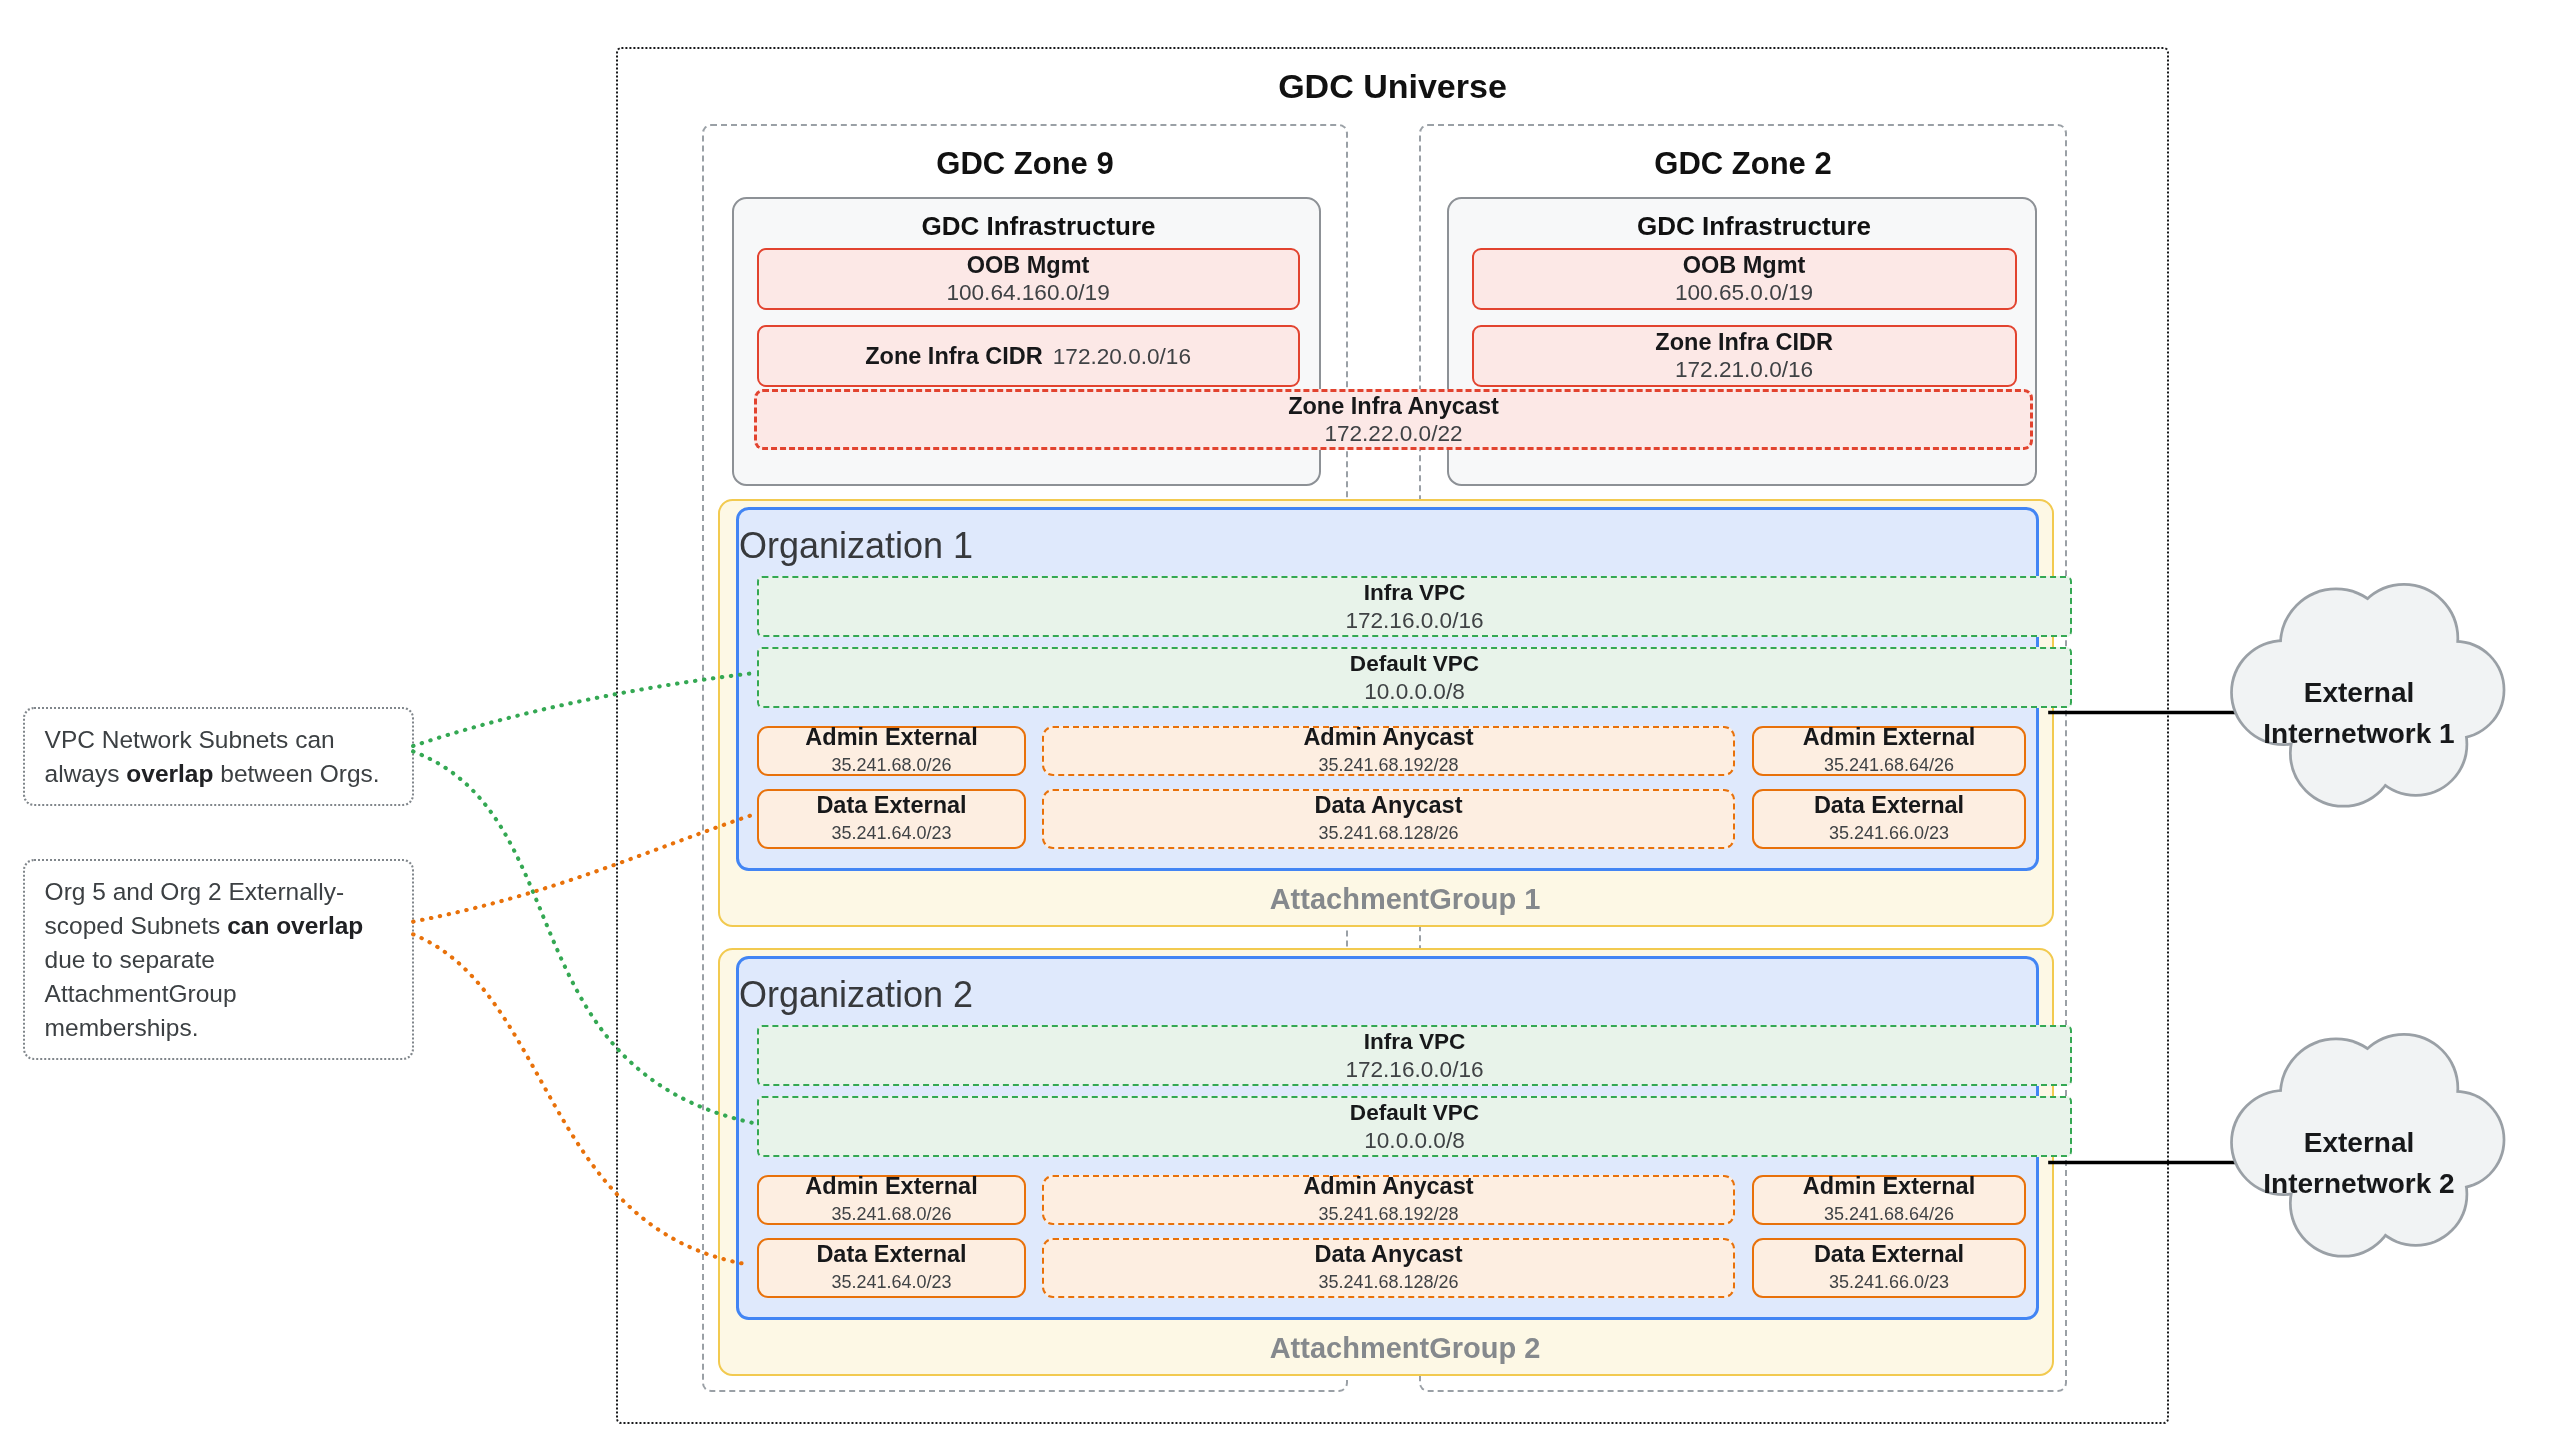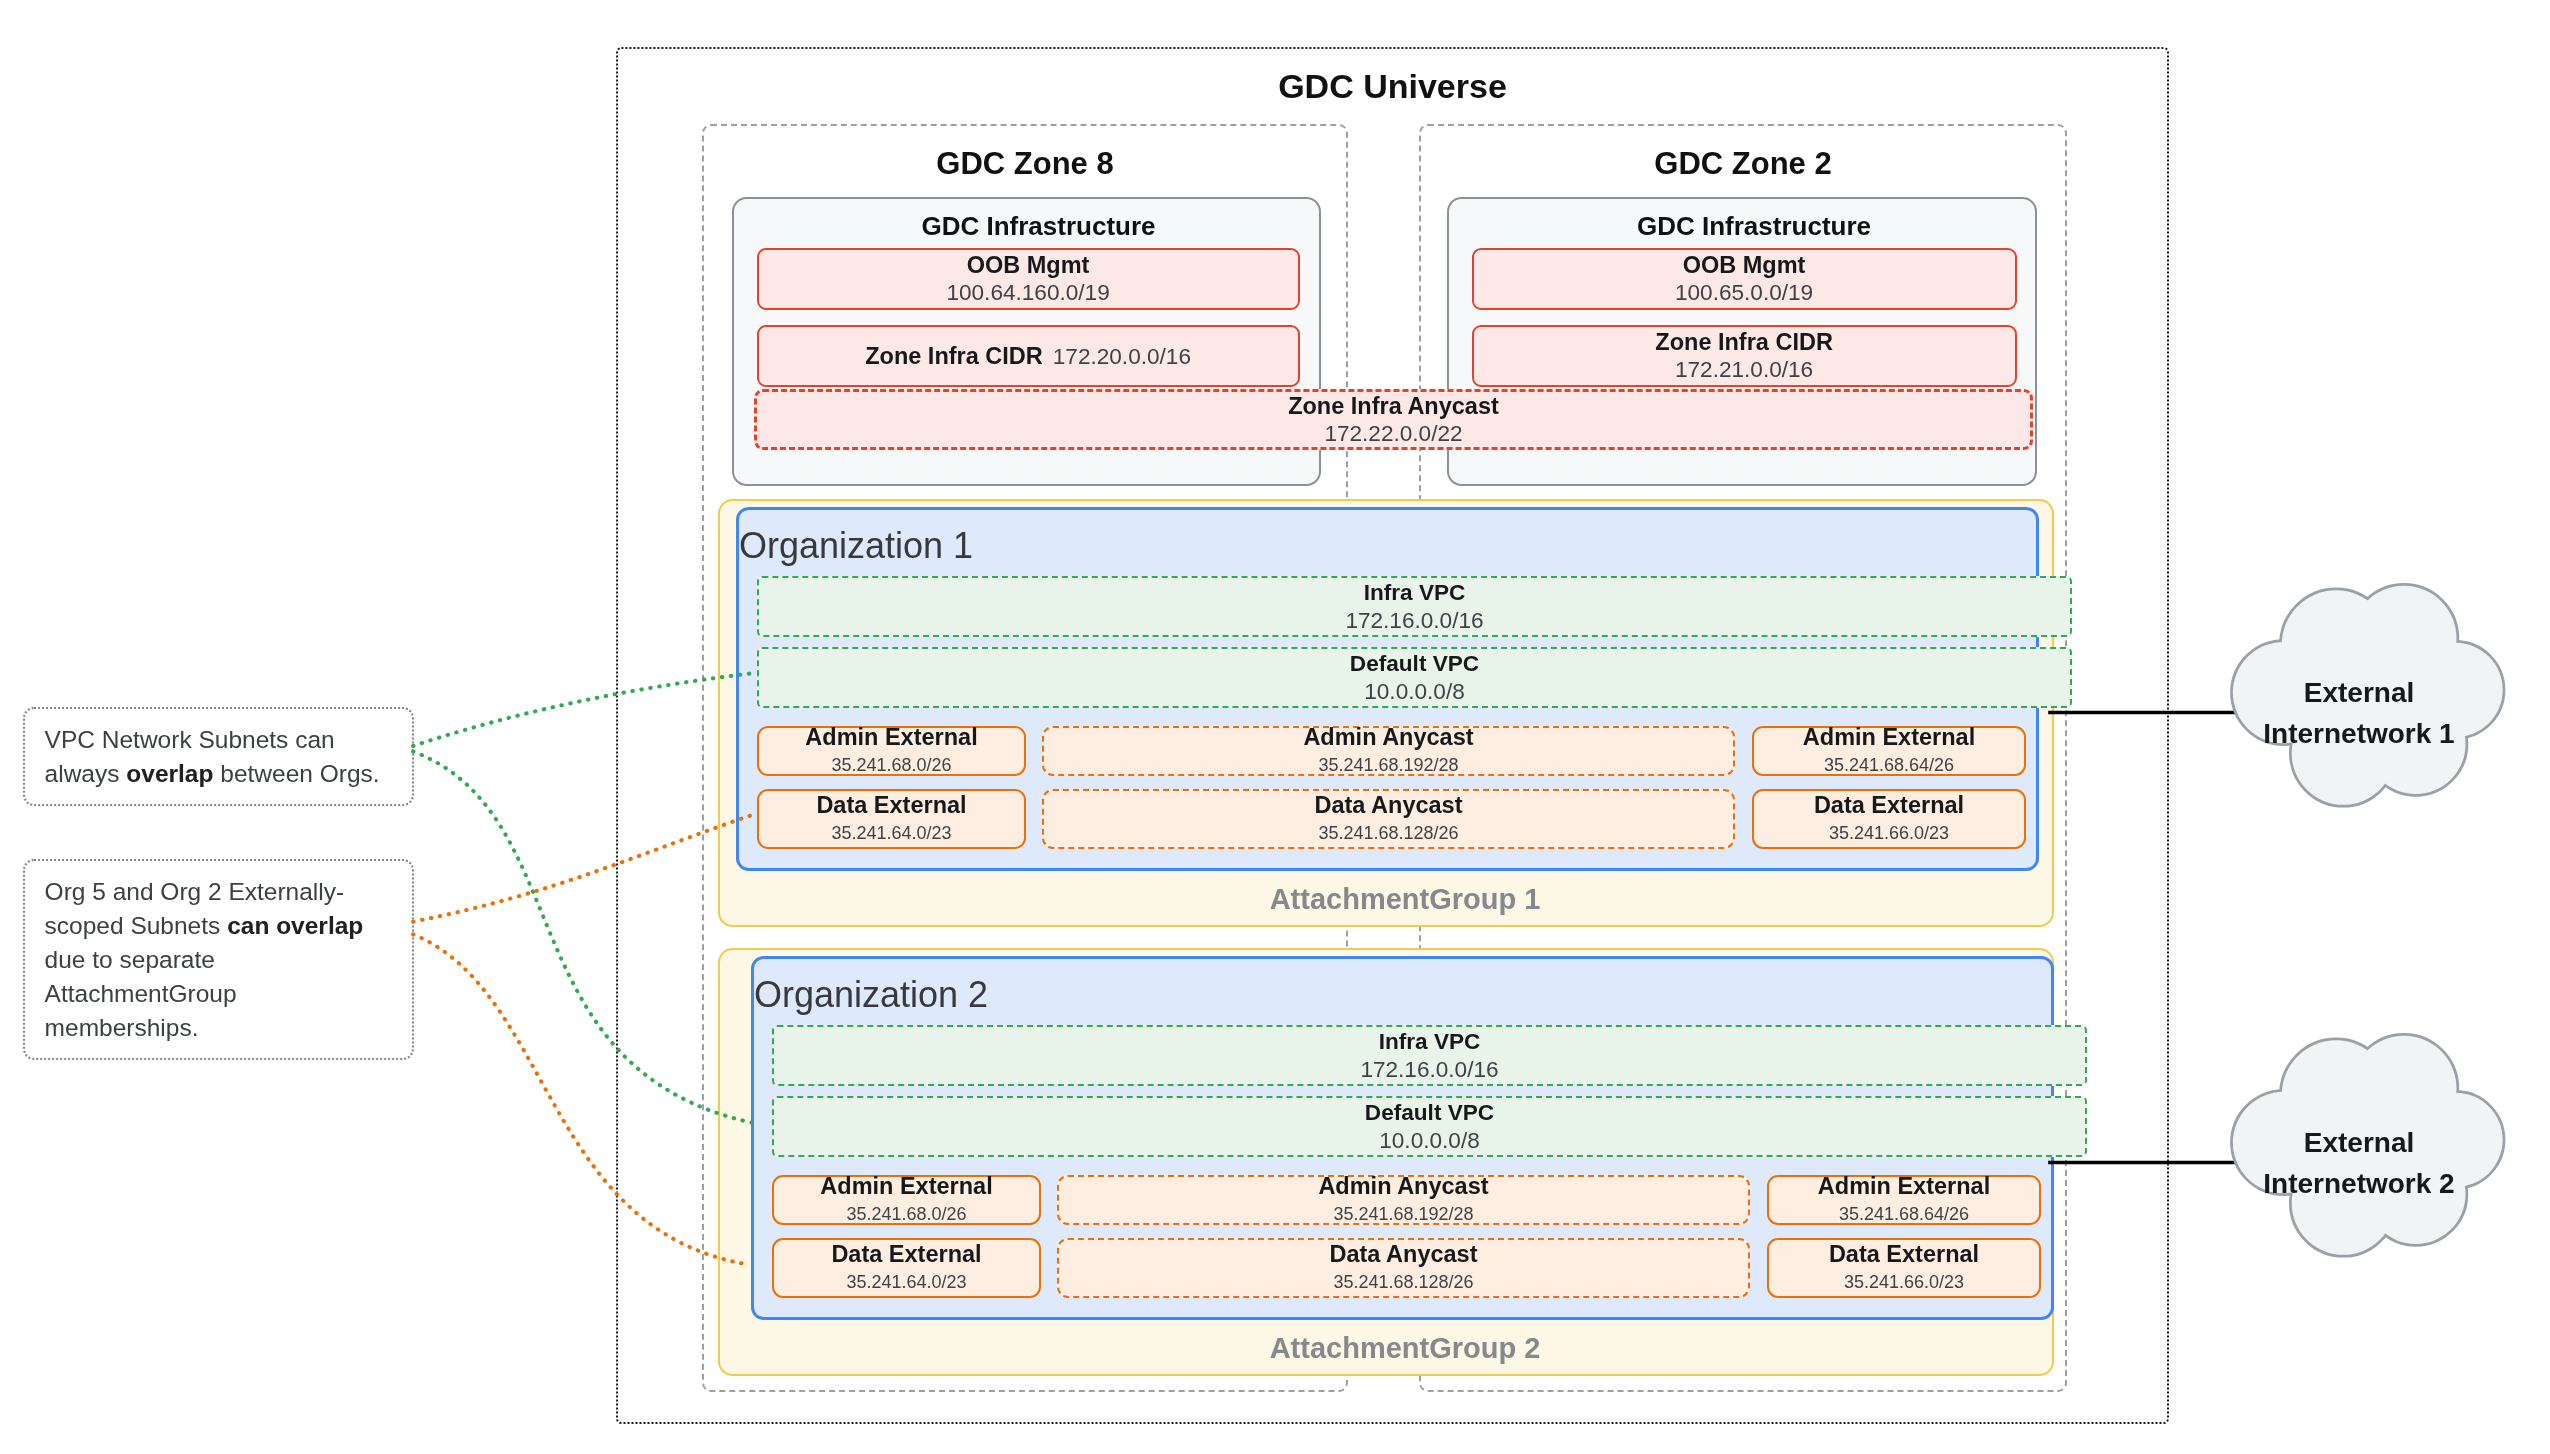--- a/index.html
+++ b/index.html
@@ -45,21 +45,21 @@
   
   .ag { background: #fdf8e5; border: 2.7px solid #f2ca50; border-radius: 14.5px; }
   .ag-1 { left: 718px; top: 499px; width: 1336px; height: 428px; }
   .ag-2 { left: 718px; top: 948px; width: 1336px; height: 428px; }
   .ag-label { position: absolute; left: 0; right: 0; top: 382px; text-align: center;
               font-size: 29px; font-weight: 700; color: #85898d; padding-left: 38px; }
 
   
   .org { background: #dfe9fc; border: 3.6px solid #4285f4; border-radius: 12.7px; }
   .org-1 { left: 736px; top: 507px; width: 1303px; height: 364px; }
-  .org-2 { left: 736px; top: 956px; width: 1303px; height: 364px; margin-left: 15px; }
+  .org-2 { left: 736px; top: 956px; width: 1303px; height: 364px; }
   .org-title { position: absolute; top: 14.5px; left: 0; right: 0; text-align: left;
                font-size: 36px; font-weight: 400; color: #37393c; }
 
   .vpc { background: #e8f3ea; border: 2.7px dashed #34a853; border-radius: 5.4px;
          left: 18px; width: 1315px; height: 61px;
          display: flex; flex-direction: column; align-items: center; justify-content: center; row-gap: 1.8px; }
   .vpc .bx-label { font-size: 22.6px; }
   .vpc .bx-value { font-size: 22.6px; }
   .vpc-infra { top: 66px; }
   .vpc-default { top: 137px; }
@@ -99,21 +99,21 @@
 </head>
 <body>
 
 <div class="canvas">
 
   <div class="abs universe">
     <div class="universe-title">GDC Universe</div>
   </div>
 
   <div class="abs zone zone-1">
-    <div class="zone-title">GDC Zone 8</div>
+    <div class="zone-title">GDC Zone 9</div>
   </div>
   <div class="abs zone zone-2">
     <div class="zone-title">GDC Zone 2</div>
   </div>
 
   <div class="abs infra infra-1">
     <div class="infra-title">GDC Infrastructure</div>
     <div class="abs redbox oob">
       <span class="bx-label">OOB Mgmt</span>
       <span class="bx-value">100.64.160.0/19</span>

